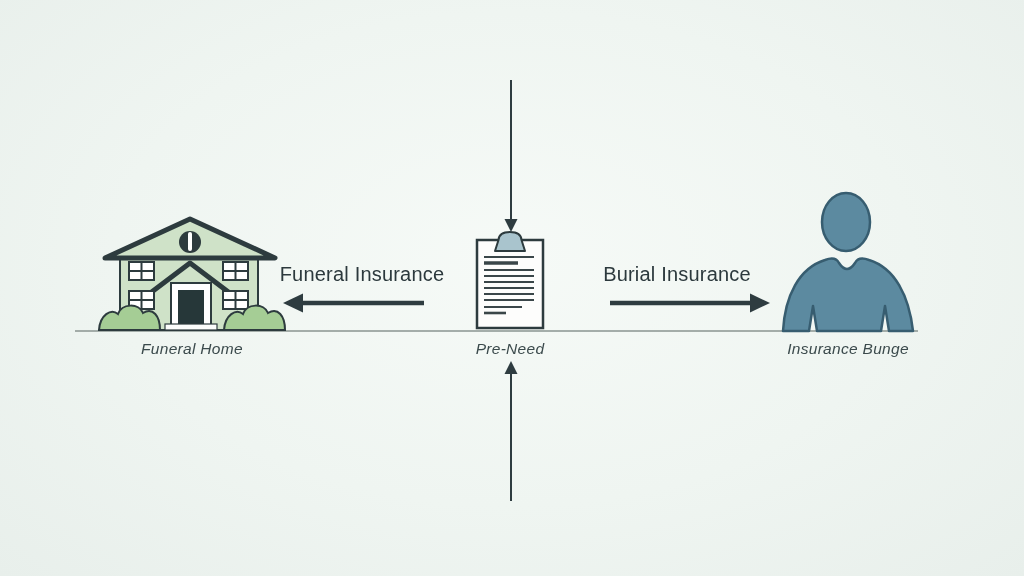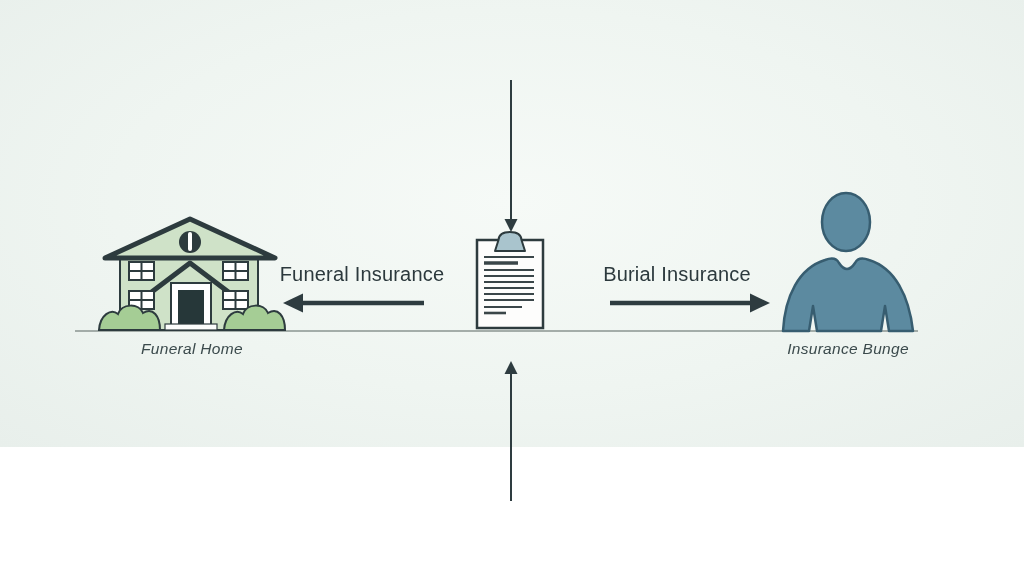--- a/index.html
+++ b/index.html
@@ -1,21 +1,21 @@
 <!DOCTYPE html>
 <html style="--house_fill: #cfe2c8; --bush_fill: #a5cd95; --person_fill: #5c8aa0; --person_stroke: #375d70; --clip_fill: #a9c4cd; --outline: #2d3b3e; --arrow: #2e3c40; --baseline: #8a9490; --label_text: #3b4a4c; --edge_text: #2c393d;"><head>
 <meta charset="utf-8">
 <style>
   html,body{margin:0;padding:0;}
   body{
     width:1024px;height:576px;overflow:hidden;
     font-family:"Liberation Sans", sans-serif;
   }
   .canvas{
-    position:relative;width:1024px;height:447px;
+    position:relative;width:1024px;height:576px;
     background:radial-gradient(ellipse at 50% 45%, #f6faf7 0%, #eff5f1 55%, #e8efeb 100%);
   }
   .abs{position:absolute;}
   .edge-label{
     font-size:20px;font-weight:500;color:var(--edge_text,#2c393d);
     text-align:center;letter-spacing:.2px;
   }
   .node-label{
     font-size:15.5px;font-weight:400;color:var(--label_text,#3b4a4c);
     text-align:center;letter-spacing:.3px;font-style:italic;
@@ -112,15 +112,16 @@
              C84,71 88,69 96,72
              C122,80 136,108 140,143
              L116,143 L112,118 L108,143
              L44,143 L40,118 L36,143 Z" fill="var(--person_fill,#5c8aa0)" stroke="var(--person_stroke,#375d70)" stroke-width="2.5" stroke-linejoin="round"></path>
   </svg>
 
   <div class="abs edge-label" style="left:242px;top:263px;width:240px">Funeral Insurance</div>
   <div class="abs edge-label" style="left:557px;top:263px;width:240px">Burial Insurance</div>
 
   <div class="abs node-label" style="left:92px;top:340px;width:200px">Funeral Home</div>
+  <div class="abs node-label" style="left:410px;top:340px;width:200px">Pre-Need</div>
   <div class="abs node-label" style="left:748px;top:340px;width:200px">Insurance Bunge</div>
 
 </div>
 
 </body></html>

